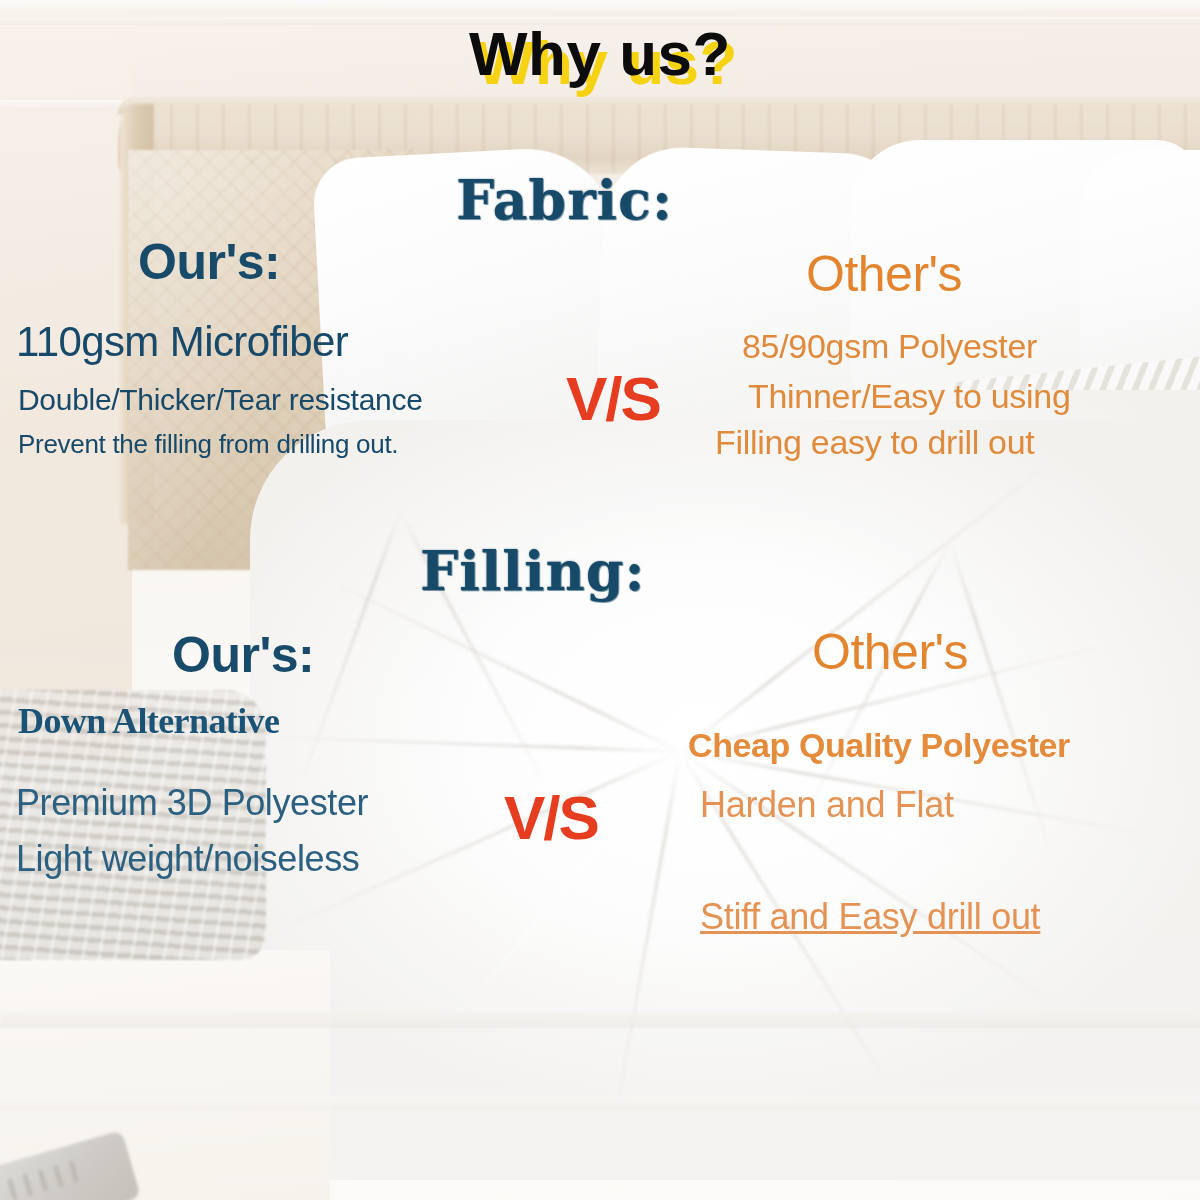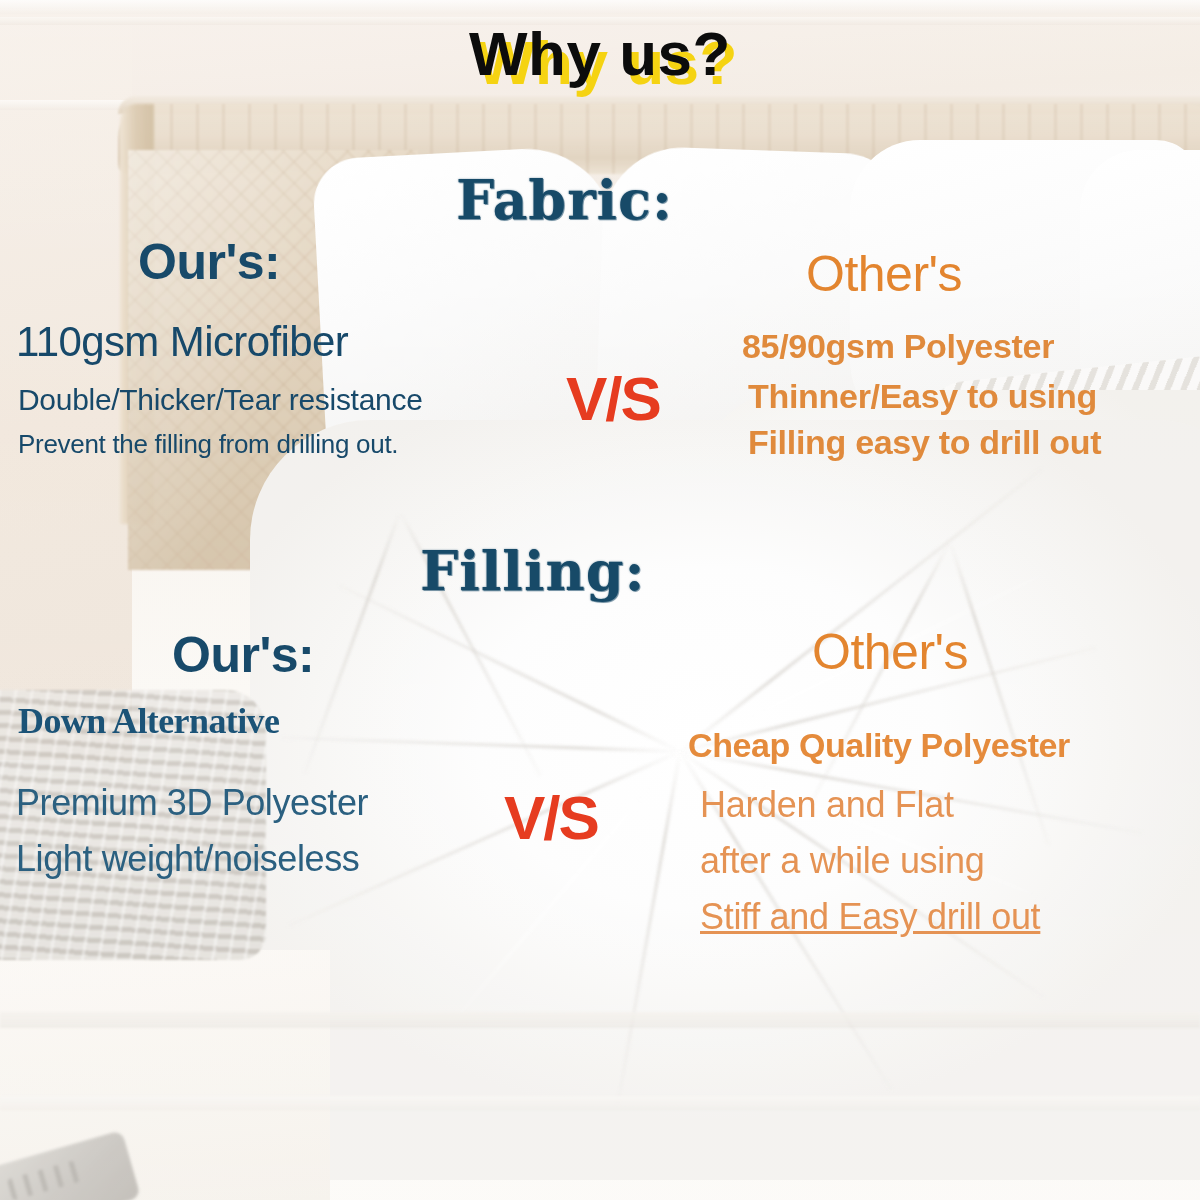--- a/index.html
+++ b/index.html
@@ -200,21 +200,21 @@
     letter-spacing:-.5px;
   }
 
   
   .blue-big{ font-size:42px; font-weight:400; color:#17496a; letter-spacing:-.6px; }
   .blue-mid{ font-size:30px; font-weight:400; color:#17496a; letter-spacing:-.3px; }
   .blue-sm { font-size:26px; font-weight:400; color:#17496a; letter-spacing:-.3px; }
   .blue-bold{ font-size:36px; font-weight:700; color:#1b5377; letter-spacing:-.6px; }
   .blue-reg{ font-size:36px; font-weight:400; color:#2b6080; letter-spacing:-.4px; }
 
-  .or-big { font-size:34px; font-weight:700; color:#e08a3c; letter-spacing:-.3px; }
+  .or-big { font-size:34px; font-weight:400; color:#e08a3c; letter-spacing:-.3px; }
   .or-bold{ font-size:34px; font-weight:700; color:#e58b3c; letter-spacing:-.4px; }
   .or-reg { font-size:36px; font-weight:400; color:#e59354; letter-spacing:-.3px; }
 
   .vs{
     font-size:62px; font-weight:700; color:#e63c20;
     letter-spacing:-2px;
     font-family:"Liberation Sans", sans-serif;
     text-shadow:0 0 3px rgba(255,255,255,.55);
   }
 </style>
@@ -280,32 +280,31 @@
   <div class="abs blue-big" style="left:16px; top:318px;">110gsm Microfiber</div>
   <div class="abs blue-mid" style="left:18px; top:383px;">Double/Thicker/Tear resistance</div>
   <div class="abs blue-sm" style="left:18px; top:429px;">Prevent the filling from drilling out.</div>
 
   <div class="abs vs" style="left:566px; top:363px;">V/S</div>
 
   <div class="abs other-head" style="left:806px; top:245px;">Other's</div>
 
   <div class="abs or-big" style="left:742px; top:327px;">85/90gsm Polyester</div>
   <div class="abs or-big" style="left:748px; top:377px;">Thinner/Easy to using</div>
-  <div class="abs or-big" style="left:748px; top:423px;">Filling easy to drill out</div>
+  <div class="abs or-big" style="left:715px; top:423px;">Filling easy to drill out</div>
 
   <div class="abs section-head" style="left:420px; top:539px;">Filling:</div>
 
   <div class="abs our-head" style="left:172px; top:626px;">Our's:</div>
 
   <div class="abs blue-bold" style="left:18px; top:700px;font-family:Liberation Serif, serif;">Down Alternative</div>
   <div class="abs blue-reg" style="left:16px; top:782px;">Premium 3D Polyester</div>
   <div class="abs blue-reg" style="left:16px; top:838px;">Light weight/noiseless</div>
 
   <div class="abs vs" style="left:504px; top:782px;">V/S</div>
 
   <div class="abs other-head" style="left:812px; top:623px;">Other's</div>
 
   <div class="abs or-bold" style="left:688px; top:726px;text-align:center;">Cheap Quality Polyester</div>
   <div class="abs or-reg" style="left:700px; top:784px;">Harden and Flat</div>
-  <div class="abs or-reg" style="left:700px; top:840px;">after a while using</div>
   <div class="abs or-reg" style="left:700px; top:896px;text-decoration:underline;">Stiff and Easy drill out</div>
 
 </div>
 
 </body></html>

